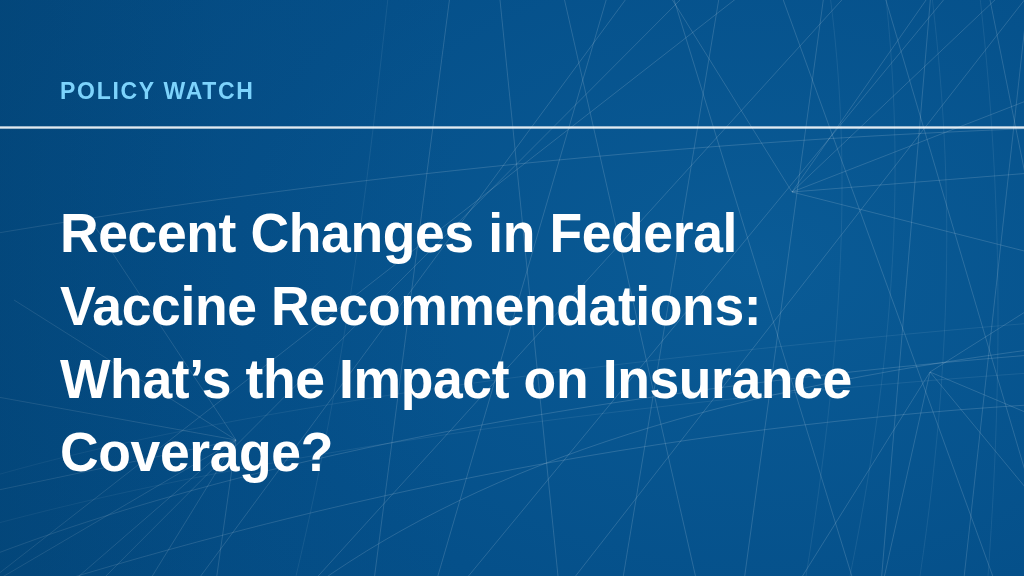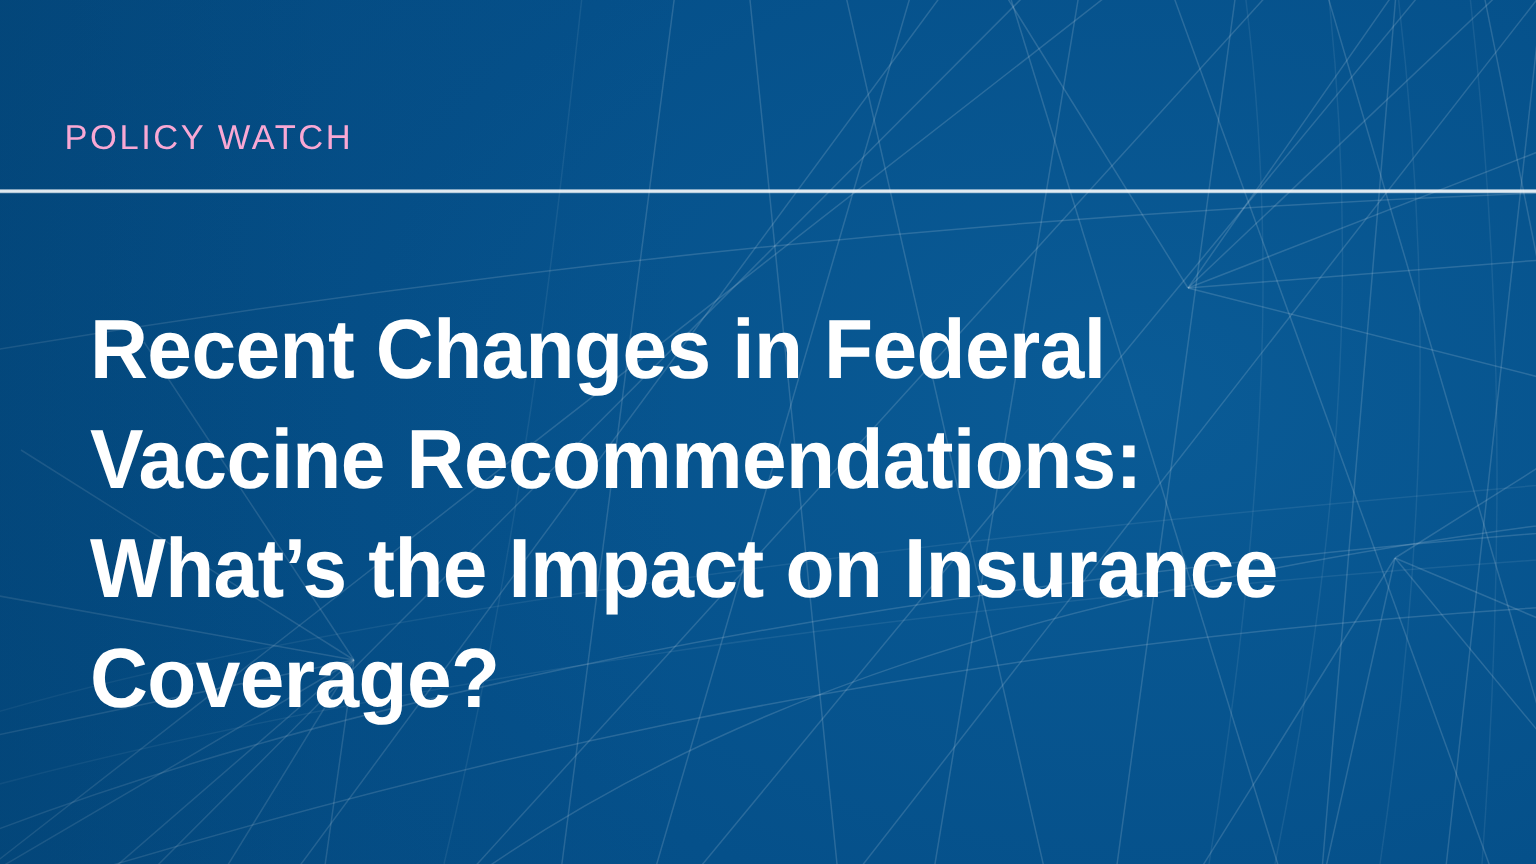--- a/index.html
+++ b/index.html
@@ -42,25 +42,25 @@
   }
 
   
   .content {
     position:absolute; inset:0;
     z-index:5;
   }
 
   .kicker {
     position:absolute;
-    left:43px;
+    left:60px;
     top:78px;
-    color:#f9a8d4;
+    color:#7dd3fc;
     font-size:23px;
-    font-weight:400;
+    font-weight:700;
     letter-spacing:1.7px;
     line-height:26px;
     text-transform:uppercase;
     white-space:nowrap;
   }
 
   .divider {
     position:absolute;
     left:0; right:0;
     top:126px;

